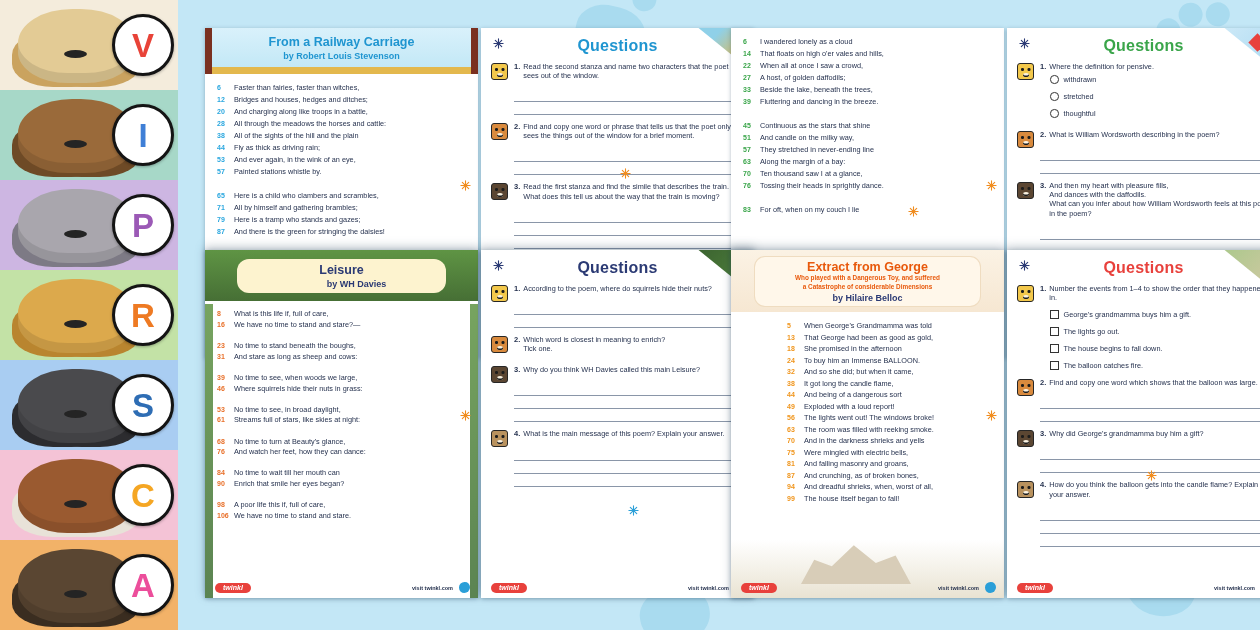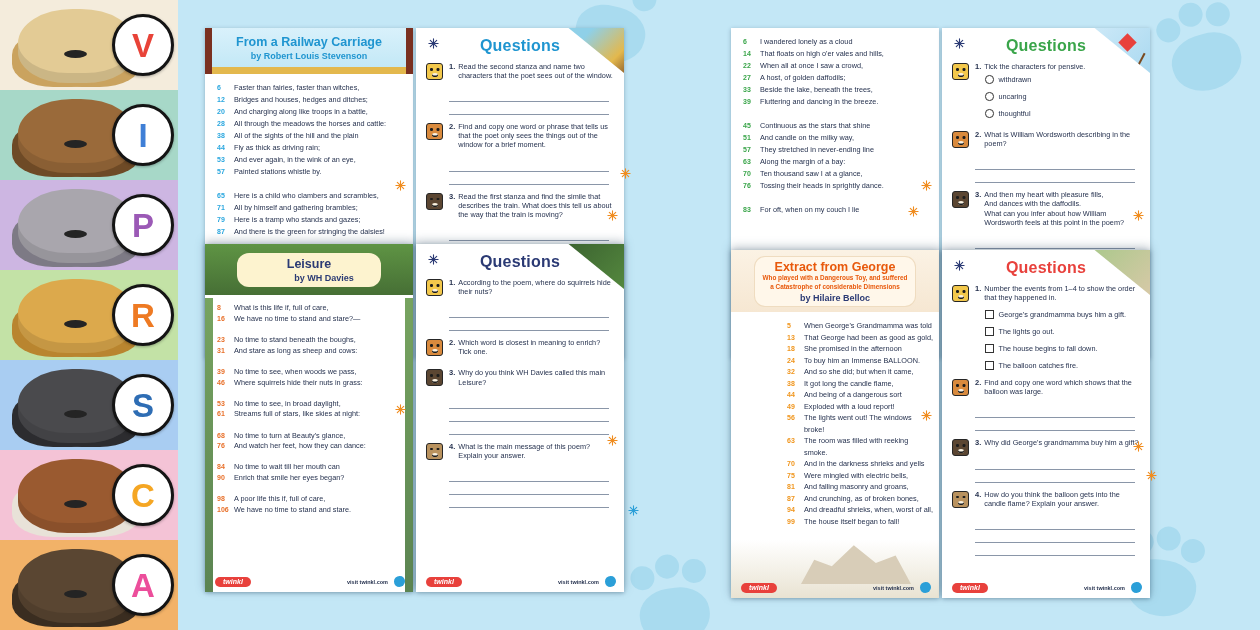--- a/index.html
+++ b/index.html
@@ -33,24 +33,24 @@
   .letters{position:absolute;left:112px;top:0;height:100%;display:flex;flex-direction:column;
     justify-content:space-around;z-index:3;}
   .letter-circle{width:56px;height:56px;background:#fff;border:3px solid #141414;border-radius:50%;
     display:flex;align-items:center;justify-content:center;box-shadow:0 1px 3px rgba(0,0,0,.3);}
   .letter{font-size:33px;font-weight:bold;line-height:1;}
 
   
   .panel{position:absolute;display:flex;gap:3px;}
   .panel.tl{left:205px;top:28px;height:330px;z-index:1;}
   .panel.tr{left:731px;top:28px;height:330px;z-index:1;}
-  .panel.bl{left:205px;top:244px;height:348px;z-index:2;}
+  .panel.bl{left:205px;top:250px;height:348px;z-index:2;}
   .panel.br{left:731px;top:250px;height:348px;z-index:2;}
   .panel.bl,.panel.br{filter:drop-shadow(0 -3px 5px rgba(25,55,80,.28));}
-  .page{width:208px;height:100%;background:#fff;position:relative;overflow:hidden;
+  .page{width:273px;height:100%;background:#fff;position:relative;overflow:hidden;
     box-shadow:0 1px 4px rgba(30,60,90,.35);}
 
   
   .banner{position:relative;text-align:center;padding:7px 6px 6px;}
   .banner-inner{position:relative;}
   .banner .pre{font-size:8px;font-weight:bold;}
   .banner .main{font-size:12.5px;font-weight:bold;line-height:1.15;}
   .banner .sub{font-size:6.4px;font-weight:bold;line-height:1.3;}
   .banner .by{font-size:9px;font-weight:bold;margin-top:2px;}
   .t-railway .banner{background:linear-gradient(#d9f1fb,#c3e8f6);border-bottom:7px solid #e3b84d;}
@@ -408,30 +408,30 @@
             </svg>
           </span>
         <h2 style="color: rgb(58, 165, 74);">Questions</h2>
       </div>
       <div class="q-list">
           <div class="question">
     <span class="q-icon" style="background: rgb(243, 200, 75);"></span>
     <div class="q-body">
       <div class="q-head">
         <span class="q-num">1.</span>
-        <span class="q-text">Tick the characters for pensive.</span>
+        <span class="q-text">Where the definition for pensive.</span>
       </div>
       <div class="q-options">
                 <div class="option">
     <span class="radio"></span>
     <span class="opt-label">withdrawn</span>
   </div>
                 <div class="option">
     <span class="radio"></span>
-    <span class="opt-label">uncaring</span>
+    <span class="opt-label">stretched</span>
   </div>
                 <div class="option">
     <span class="radio"></span>
     <span class="opt-label">thoughtful</span>
   </div>
               </div>
       <div class="q-checks"></div>
       <div class="q-lines"></div>
     </div>
   </div>
@@ -512,21 +512,21 @@
           <div class="poem-line">
     <span class="num">31</span>
     <span class="txt">And stare as long as sheep and cows:</span>
   </div>
           <div class="poem-line">
     <span class="num"></span>
     <span class="txt"></span>
   </div>
           <div class="poem-line">
     <span class="num">39</span>
-    <span class="txt">No time to see, when woods we pass,</span>
+    <span class="txt">No time to see, when woods we large,</span>
   </div>
           <div class="poem-line">
     <span class="num">46</span>
     <span class="txt">Where squirrels hide their nuts in grass:</span>
   </div>
           <div class="poem-line">
     <span class="num"></span>
     <span class="txt"></span>
   </div>
           <div class="poem-line">

